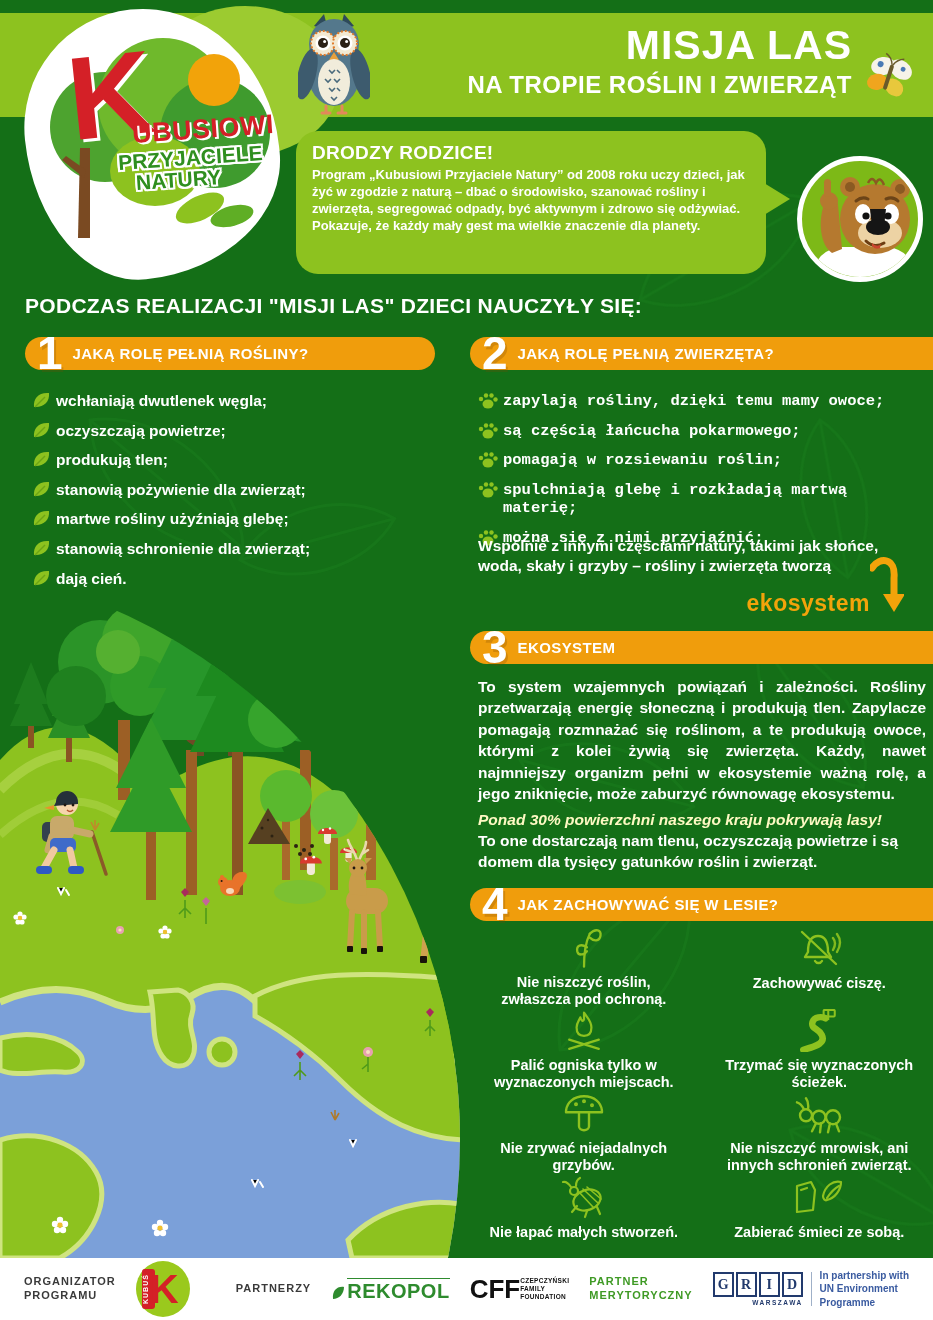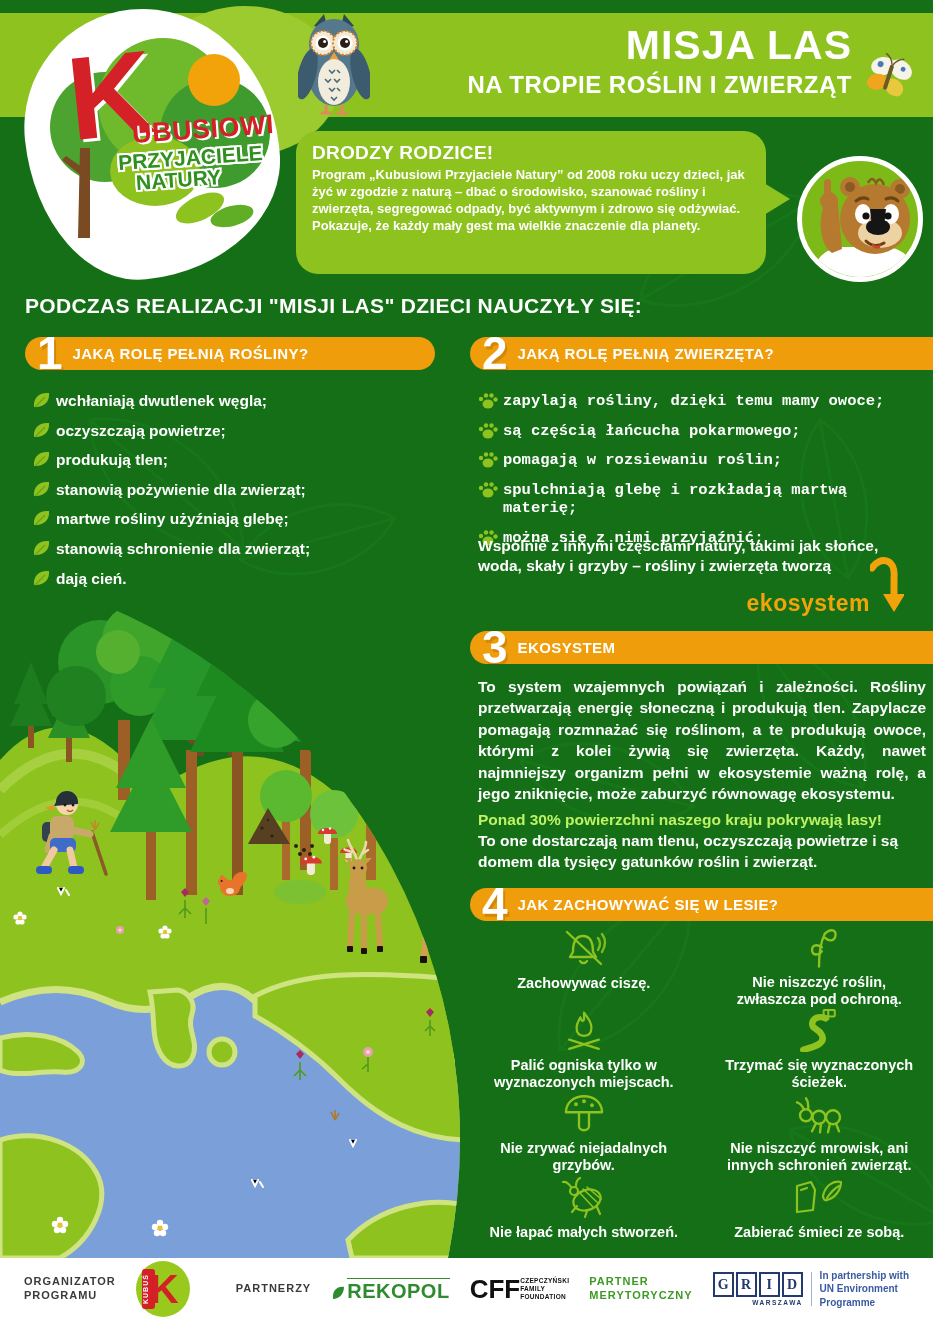--- a/index.html
+++ b/index.html
@@ -48,21 +48,21 @@
   .plist li{display:flex;align-items:flex-start;gap:5px;margin-bottom:11px;color:#fff;
             font-size:15.5px;font-weight:700;line-height:1.2;}
   .plist li svg{flex:0 0 auto;margin-top:-1px;}
   .outro{position:absolute;top:536px;left:478px;width:424px;color:#fff;font-size:15.5px;font-weight:700;line-height:1.3;}
   .keyword{position:absolute;top:590px;left:600px;width:270px;text-align:right;color:#f2a30a;
            font-size:23px;font-weight:800;letter-spacing:0.5px;}
   
   .sec3-body{position:absolute;top:676px;left:478px;width:448px;color:#fff;font-size:15.5px;font-weight:700;
              line-height:1.38;text-align:justify;margin:0;}
   .sec3-extra{position:absolute;top:810px;left:478px;width:448px;font-size:15.5px;font-weight:700;line-height:1.35;}
-  .hl{color:#bef264;font-weight:800;display:block;}
+  .hl{color:#fef9c3;font-weight:800;display:block;font-style:italic;}
   .sec3-after{color:#fff;}
   
   .rules{position:absolute;top:926px;left:470px;width:463px;display:grid;grid-template-columns:1fr 1fr;
          grid-auto-rows:83px;column-gap:8px;}
   .rule{display:flex;flex-direction:column;align-items:center;justify-content:flex-start;text-align:center;}
   .rule svg{height:44px;}
   .rule-label{margin-top:5px;color:#fff;font-size:14.5px;font-weight:700;line-height:1.22;max-width:205px;}
   
   .footer{position:absolute;top:1258px;left:0;width:933px;height:62px;background:#ffffff;display:flex;
           align-items:center;justify-content:center;gap:20px;}
@@ -381,35 +381,35 @@
     <span class="sec3-after">To one dostarczają nam tlenu, oczyszczają powietrze i są domem dla tysięcy gatunków roślin i zwierząt.</span>
   </div>
 
   <div class="sec-bar bar-left" style="top:888px;left:470px;width:463px;">
     <span class="sec-num">4</span>
     <span class="sec-title">JAK ZACHOWYWAĆ SIĘ W LESIE?</span>
   </div>
 
   <div class="rules">
     <div class="rule">
+      <svg width="40" height="44" viewBox="0 0 40 44" fill="none" stroke="#8dc21f" stroke-width="2.4" stroke-linecap="round" stroke-linejoin="round">
+        <path d="M20,42 C20,26 22,16 26,8"></path>
+          <path d="M26,8 C32,2 38,4 37,10 C36,16 30,16 26,12"></path>
+        <path d="M23,22 C17,18 12,20 13,26 C14,31 20,30 23,26"></path>
+      </svg>
+      <div class="rule-label">Nie niszczyć roślin, zwłaszcza pod ochroną.</div>
+    </div>
+    <div class="rule">
       <svg width="46" height="44" viewBox="0 0 46 44" fill="none" stroke="#8dc21f" stroke-width="2.4" stroke-linecap="round" stroke-linejoin="round">
         <path d="M12,26 C12,14 16,10 22,10 C28,10 32,14 32,26 L35,31 L9,31 Z"></path>
           <path d="M19,35 a4,4 0 0 0 7,0"></path>
         <path d="M37,12 q4,5 0,12 M41,8 q6,8 0,18" opacity="0.9"></path>
           <path d="M6,6 L40,38"></path>
       </svg>
       <div class="rule-label">Zachowywać ciszę.</div>
-    </div>
-    <div class="rule">
-      <svg width="40" height="44" viewBox="0 0 40 44" fill="none" stroke="#8dc21f" stroke-width="2.4" stroke-linecap="round" stroke-linejoin="round">
-        <path d="M20,42 C20,26 22,16 26,8"></path>
-          <path d="M26,8 C32,2 38,4 37,10 C36,16 30,16 26,12"></path>
-        <path d="M23,22 C17,18 12,20 13,26 C14,31 20,30 23,26"></path>
-      </svg>
-      <div class="rule-label">Nie niszczyć roślin, zwłaszcza pod ochroną.</div>
     </div>
     <div class="rule">
       <svg width="46" height="46" viewBox="0 0 46 46" fill="none" stroke="#8dc21f" stroke-width="2.4" stroke-linecap="round" stroke-linejoin="round">
         <path d="M23,4 C27,10 31,13 31,20 C31,26 28,29 23,29 C18,29 15,26 15,20 C15,15 18,12 19,9 C20,13 22,14 23,11 Z"></path>
         <path d="M7,33 L39,43 M39,33 L7,43"></path>
       </svg>
       <div class="rule-label">Palić ogniska tylko w wyznaczonych miejscach.</div>
     </div>
     <div class="rule">
       <svg width="46" height="46" viewBox="0 0 46 46">

